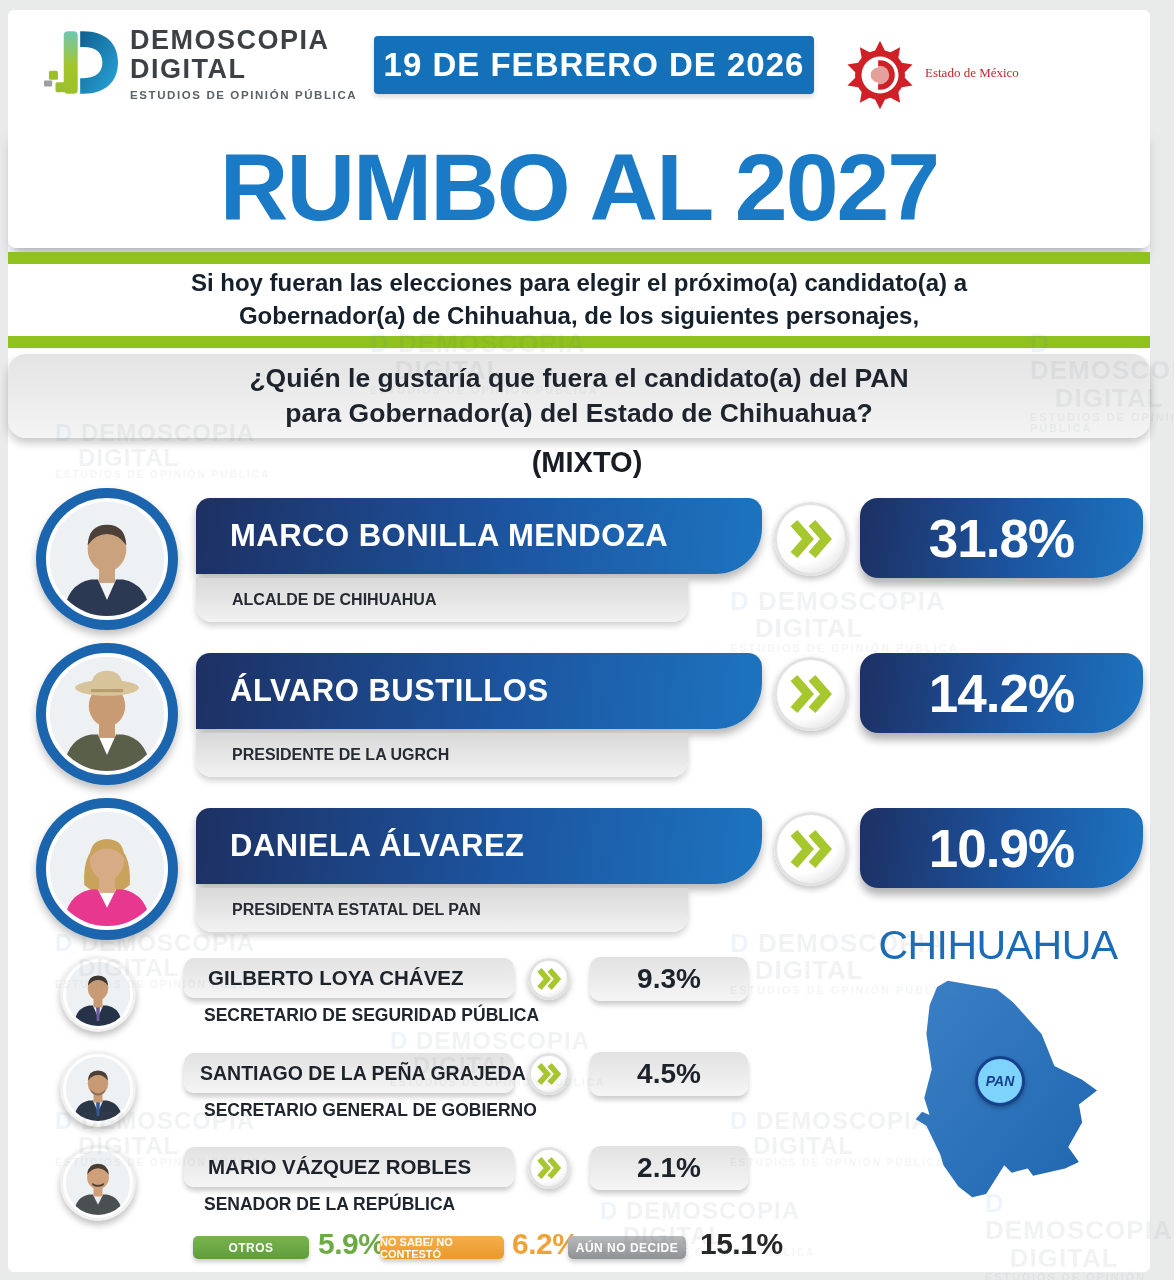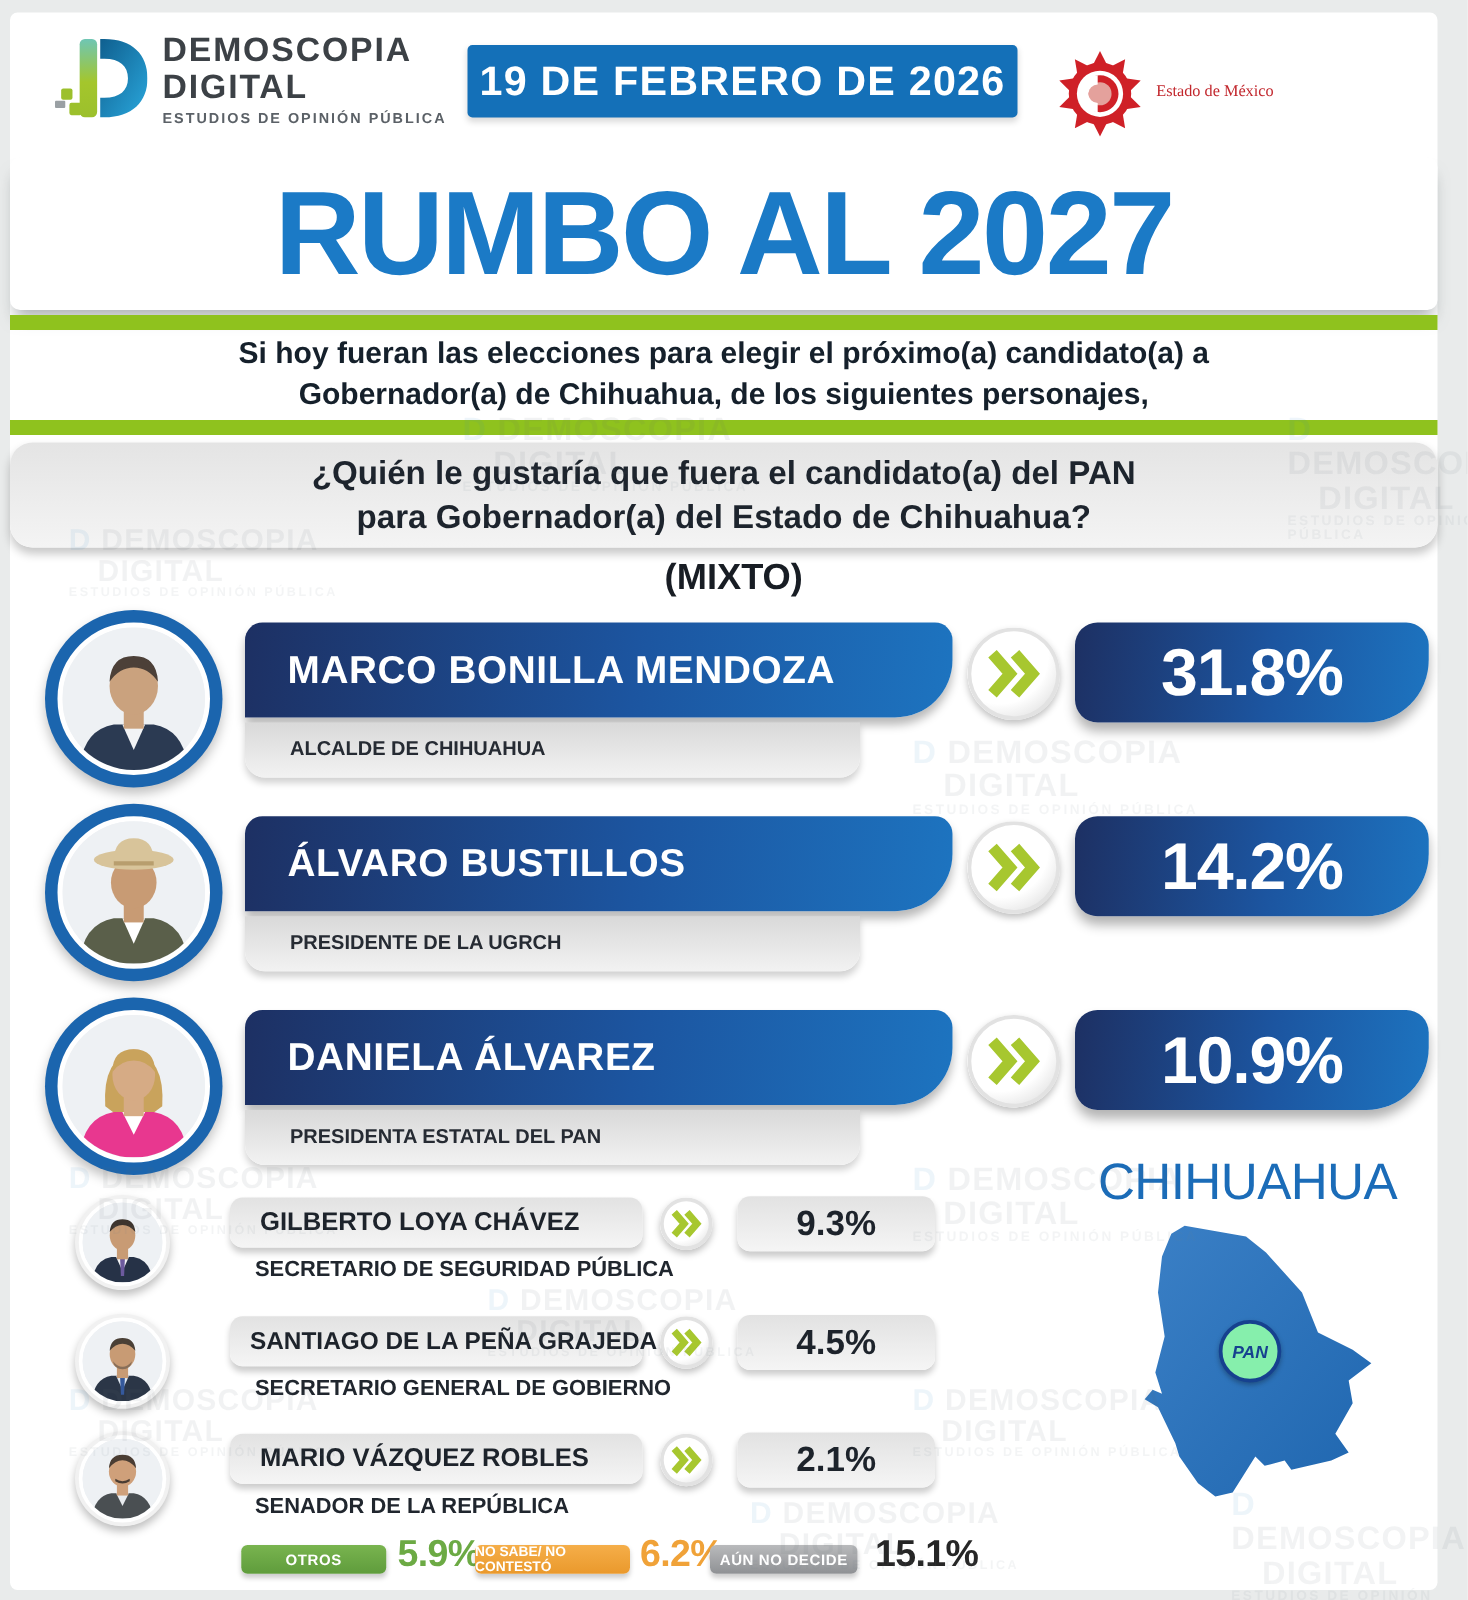--- a/index.html
+++ b/index.html
@@ -60,21 +60,21 @@
     box-shadow:0 3px 6px rgba(0,0,0,.25), inset 0 0 0 3px #e2e2e2;display:flex;align-items:center;justify-content:center;}
   .chev-lg{left:774px;width:74px;height:74px;}
   .pct-bar{left:860px;width:283px;height:80px;border-radius:18px 18px 50px 18px;
     background:linear-gradient(97deg,#1d3063 0%,#1c55a0 55%,#1d74c0 100%);
     box-shadow:0 7px 9px rgba(0,0,0,.3);display:flex;align-items:center;justify-content:center;}
   .pct-bar span{color:#fff;font-size:53px;font-weight:800;letter-spacing:-1px;}
 
   
   .state-label{left:852px;top:922px;width:292px;text-align:center;font-size:41px;font-weight:400;color:#1b6cb8;letter-spacing:-.5px;}
   .map{left:893px;top:970px;width:230px;height:240px;}
-  .pan-badge{left:975px;top:1056px;width:44px;height:44px;border-radius:50%;background:#86efac;border:3px solid #16418f;
+  .pan-badge{left:975px;top:1056px;width:44px;height:44px;border-radius:50%;background:#7dd3fc;border:3px solid #16418f;
     display:flex;align-items:center;justify-content:center;font-size:14px;font-weight:800;font-style:italic;color:#16418f;
     box-shadow:0 2px 4px rgba(0,0,0,.3);}
 
   
   .avatar-sm{left:60px;width:76px;height:76px;background:#f1f1f1;box-shadow:0 4px 7px rgba(0,0,0,.25);}
   .avatar-sm .ph{width:64px;height:64px;border-width:3px;}
   .sm-name{left:184px;width:330px;height:40px;border-radius:10px;
     background:linear-gradient(180deg,#e2e2e2,#f5f5f5);box-shadow:0 4px 5px rgba(0,0,0,.2);
     display:flex;align-items:center;}
   .sm-name span{padding-left:24px;font-size:20.5px;font-weight:800;color:#1d232b;white-space:nowrap;}

